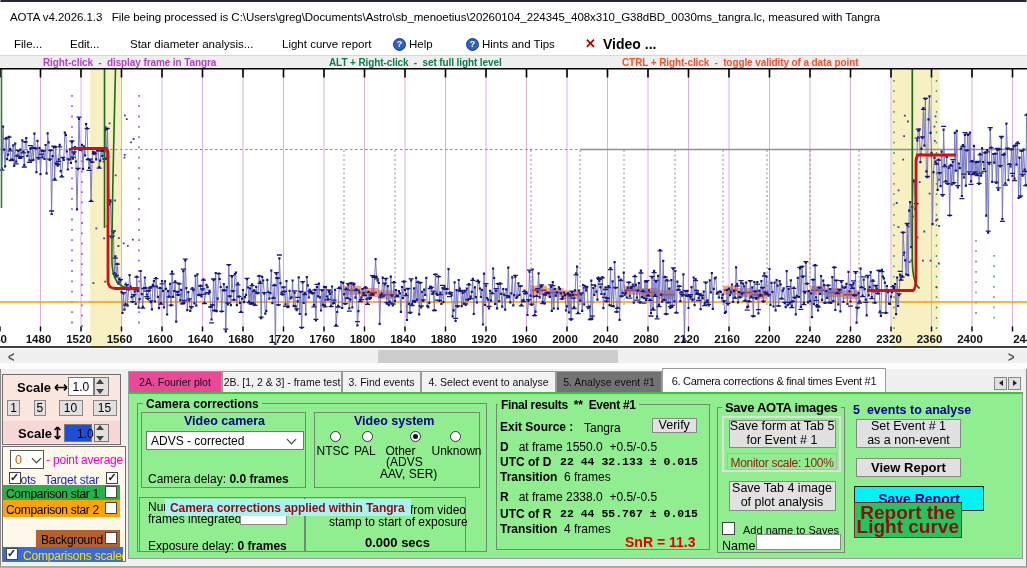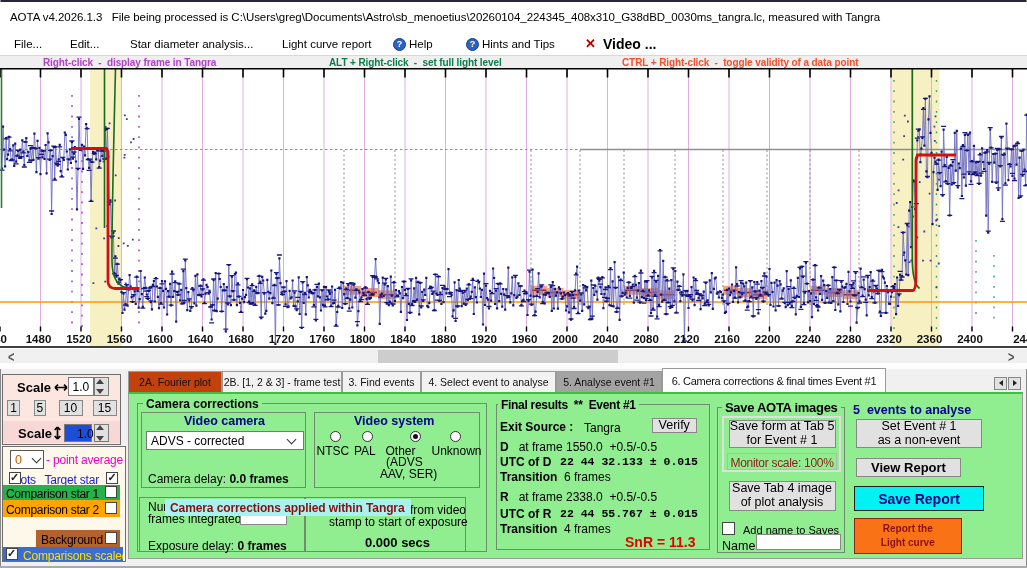--- a/index.html
+++ b/index.html
@@ -156,25 +156,25 @@
 <div class="cb" style="left:105px;top:486px;width:12px;height:12px"></div>
 <div class="abs" style="left:3px;top:500px;width:117px;height:17px;background:#ffa400"></div>
 <div class="abs" style="left:6px;top:503px;font-size:12px;letter-spacing:-0.3px">Comparison star 2</div>
 <div class="cb" style="left:105px;top:502px;width:12px;height:12px"></div>
 <div class="abs" style="left:36px;top:529.5px;width:84px;height:17px;background:#b4622d"></div>
 <div class="abs" style="left:41px;top:532.5px;font-size:12px;letter-spacing:-0.2px">Background</div>
 <div class="cb" style="left:104.5px;top:531.5px;width:12px;height:12px"></div>
 <div class="abs" style="left:3px;top:546.5px;width:120px;height:14.5px;background:#3c6ccd"></div>
 <div class="cb" style="left:5.5px;top:547.5px;width:12px;height:12px;font-size:11px">✓</div>
 <div class="abs" style="left:23px;top:548.5px;font-size:12px;letter-spacing:-0.2px;color:#ffe000;white-space:nowrap;width:100px;overflow:hidden">Comparisons scaled</div>
-<div class="abs" style="left:128px;top:371px;width:94px;height:21px;background:#c2410c;border:1px solid #9a9a9a;border-bottom:none;font-size:10.5px;white-space:nowrap;color:#111;display:flex;align-items:center;justify-content:center">2A. Fourier plot</div>
+<div class="abs" style="left:128px;top:371px;width:94px;height:21px;background:#ec4899;border:1px solid #9a9a9a;border-bottom:none;font-size:10.5px;white-space:nowrap;color:#111;display:flex;align-items:center;justify-content:center">2A. Fourier plot</div>
 <div class="abs" style="left:222px;top:371px;width:120px;height:21px;background:#f2f2f2;border:1px solid #9a9a9a;border-bottom:none;font-size:10.5px;white-space:nowrap;color:#111;display:flex;align-items:center;justify-content:center">2B. [1, 2 &amp; 3] - frame test</div>
 <div class="abs" style="left:342px;top:371px;width:79px;height:21px;background:#f2f2f2;border:1px solid #9a9a9a;border-bottom:none;font-size:10.5px;white-space:nowrap;color:#111;display:flex;align-items:center;justify-content:center">3. Find events</div>
 <div class="abs" style="left:421px;top:371px;width:135px;height:21px;background:#f2f2f2;border:1px solid #9a9a9a;border-bottom:none;font-size:10.5px;white-space:nowrap;color:#111;display:flex;align-items:center;justify-content:center">4. Select event to analyse</div>
-<div class="abs" style="left:556px;top:371px;width:106px;height:21px;background:#a3a3a3;border:1px solid #9a9a9a;border-bottom:none;font-size:10.5px;white-space:nowrap;color:#111;display:flex;align-items:center;justify-content:center">5. Analyse event #1</div>
+<div class="abs" style="left:556px;top:371px;width:106px;height:21px;background:#737373;border:1px solid #9a9a9a;border-bottom:none;font-size:10.5px;white-space:nowrap;color:#111;display:flex;align-items:center;justify-content:center">5. Analyse event #1</div>
 <div class="abs" style="left:662px;top:368px;width:224px;height:24px;background:#fff;border:1px solid #9a9a9a;border-bottom:none;font-size:11px;letter-spacing:-0.3px;white-space:nowrap;color:#111;display:flex;align-items:center;justify-content:center;z-index:3">6. Camera corrections &amp; final times Event #1</div>
 <div class="btn" style="left:994px;top:376.5px;width:13px;height:13px"></div>
 <div class="btn" style="left:1008px;top:376.5px;width:13px;height:13px"></div>
 <div class="abs" style="left:998.5px;top:380px;width:0;height:0;border-top:3.5px solid transparent;border-bottom:3.5px solid transparent;border-right:4.5px solid #222"></div>
 <div class="abs" style="left:1012.5px;top:380px;width:0;height:0;border-top:3.5px solid transparent;border-bottom:3.5px solid transparent;border-left:4.5px solid #222"></div>
 <div class="abs" style="left:128px;top:392px;width:895px;height:167px;background:#90EE90;border:1px solid #9a9a9a;border-top:2px solid #3fbf3f"></div>
 <div class="gb" style="left:137px;top:403px;width:350px;height:148.5px"></div>
 <div class="gbl" style="left:143px;top:396.5px;font-size:12px">Camera corrections</div>
 <div class="gb" style="left:141px;top:412px;width:164.5px;height:76px"></div>
 <div class="abs b" style="left:184px;top:414px;font-size:12.5px;color:#00008B">Video camera</div>
@@ -223,15 +223,15 @@
 <div class="gbl" style="left:722px;top:399.5px;font-size:13px;letter-spacing:-0.3px">Save AOTA images</div>
 <div class="abs" style="left:722px;top:415.5px;width:119px;height:56px;border:2px solid #dfdfdf"></div>
 <div class="btn" style="left:728.5px;top:419.5px;width:107px;height:28.5px;font-size:12.5px;line-height:13.5px">Save form at Tab 5<br>for Event # 1</div>
 <div class="abs" style="left:727px;top:452.5px;width:110px;height:17.5px;border:1px solid #b5b5b5;color:#8b2222;font-size:12px;letter-spacing:-0.3px;white-space:nowrap;text-align:center;padding-top:2.5px">Monitor scale: 100%</div>
 <div class="btn" style="left:728.5px;top:480.5px;width:107px;height:30.5px;font-size:12.5px;line-height:13.5px">Save Tab 4 image<br>of plot analysis</div>
 <div class="cb" style="left:722px;top:522px;width:13px;height:13px"></div>
 <div class="abs" style="left:743px;top:524px;font-size:11px">Add name to Saves</div>
 <div class="abs" style="left:722px;top:538.5px;font-size:12.5px">Name</div>
 <div class="abs" style="left:755.5px;top:533.5px;width:85px;height:16.5px;background:#fff;border:1px solid #888"></div>
 <div class="abs b" style="left:853px;top:402.5px;font-size:12.5px;color:#00008B">5&nbsp; events to analyse</div>
-<div class="btn" style="left:856px;top:419px;width:126px;height:29px;font-size:12.5px;line-height:13.5px">Set Event # 1<br>as a non-event</div>
+<div class="btn" style="left:856px;top:419px;width:105px;height:29px;font-size:12.5px;line-height:13.5px">Set Event # 1<br>as a non-event</div>
 <div class="btn b" style="left:856px;top:457.5px;width:105px;height:19.5px;font-size:13px">View Report</div>
 <div class="btn b" style="left:854px;top:486px;width:130px;height:25px;font-size:14px;color:#00008B;background:#00f2f2;border:1.5px solid #222">Save Report</div>
-<div class="btn b" style="left:854px;top:518px;width:107.5px;height:36px;font-size:10px;line-height:14.5px;color:#8b1010;background:#f97316;border:1.5px solid #8b2222">Report the<br>Light curve</div>
+<div class="btn b" style="left:854px;top:502px;width:107.5px;height:36px;font-size:19px;line-height:14.5px;color:#8b1010;background:#22c55e;border:1.5px solid #8b2222">Report the<br>Light curve</div>
 </body></html>

